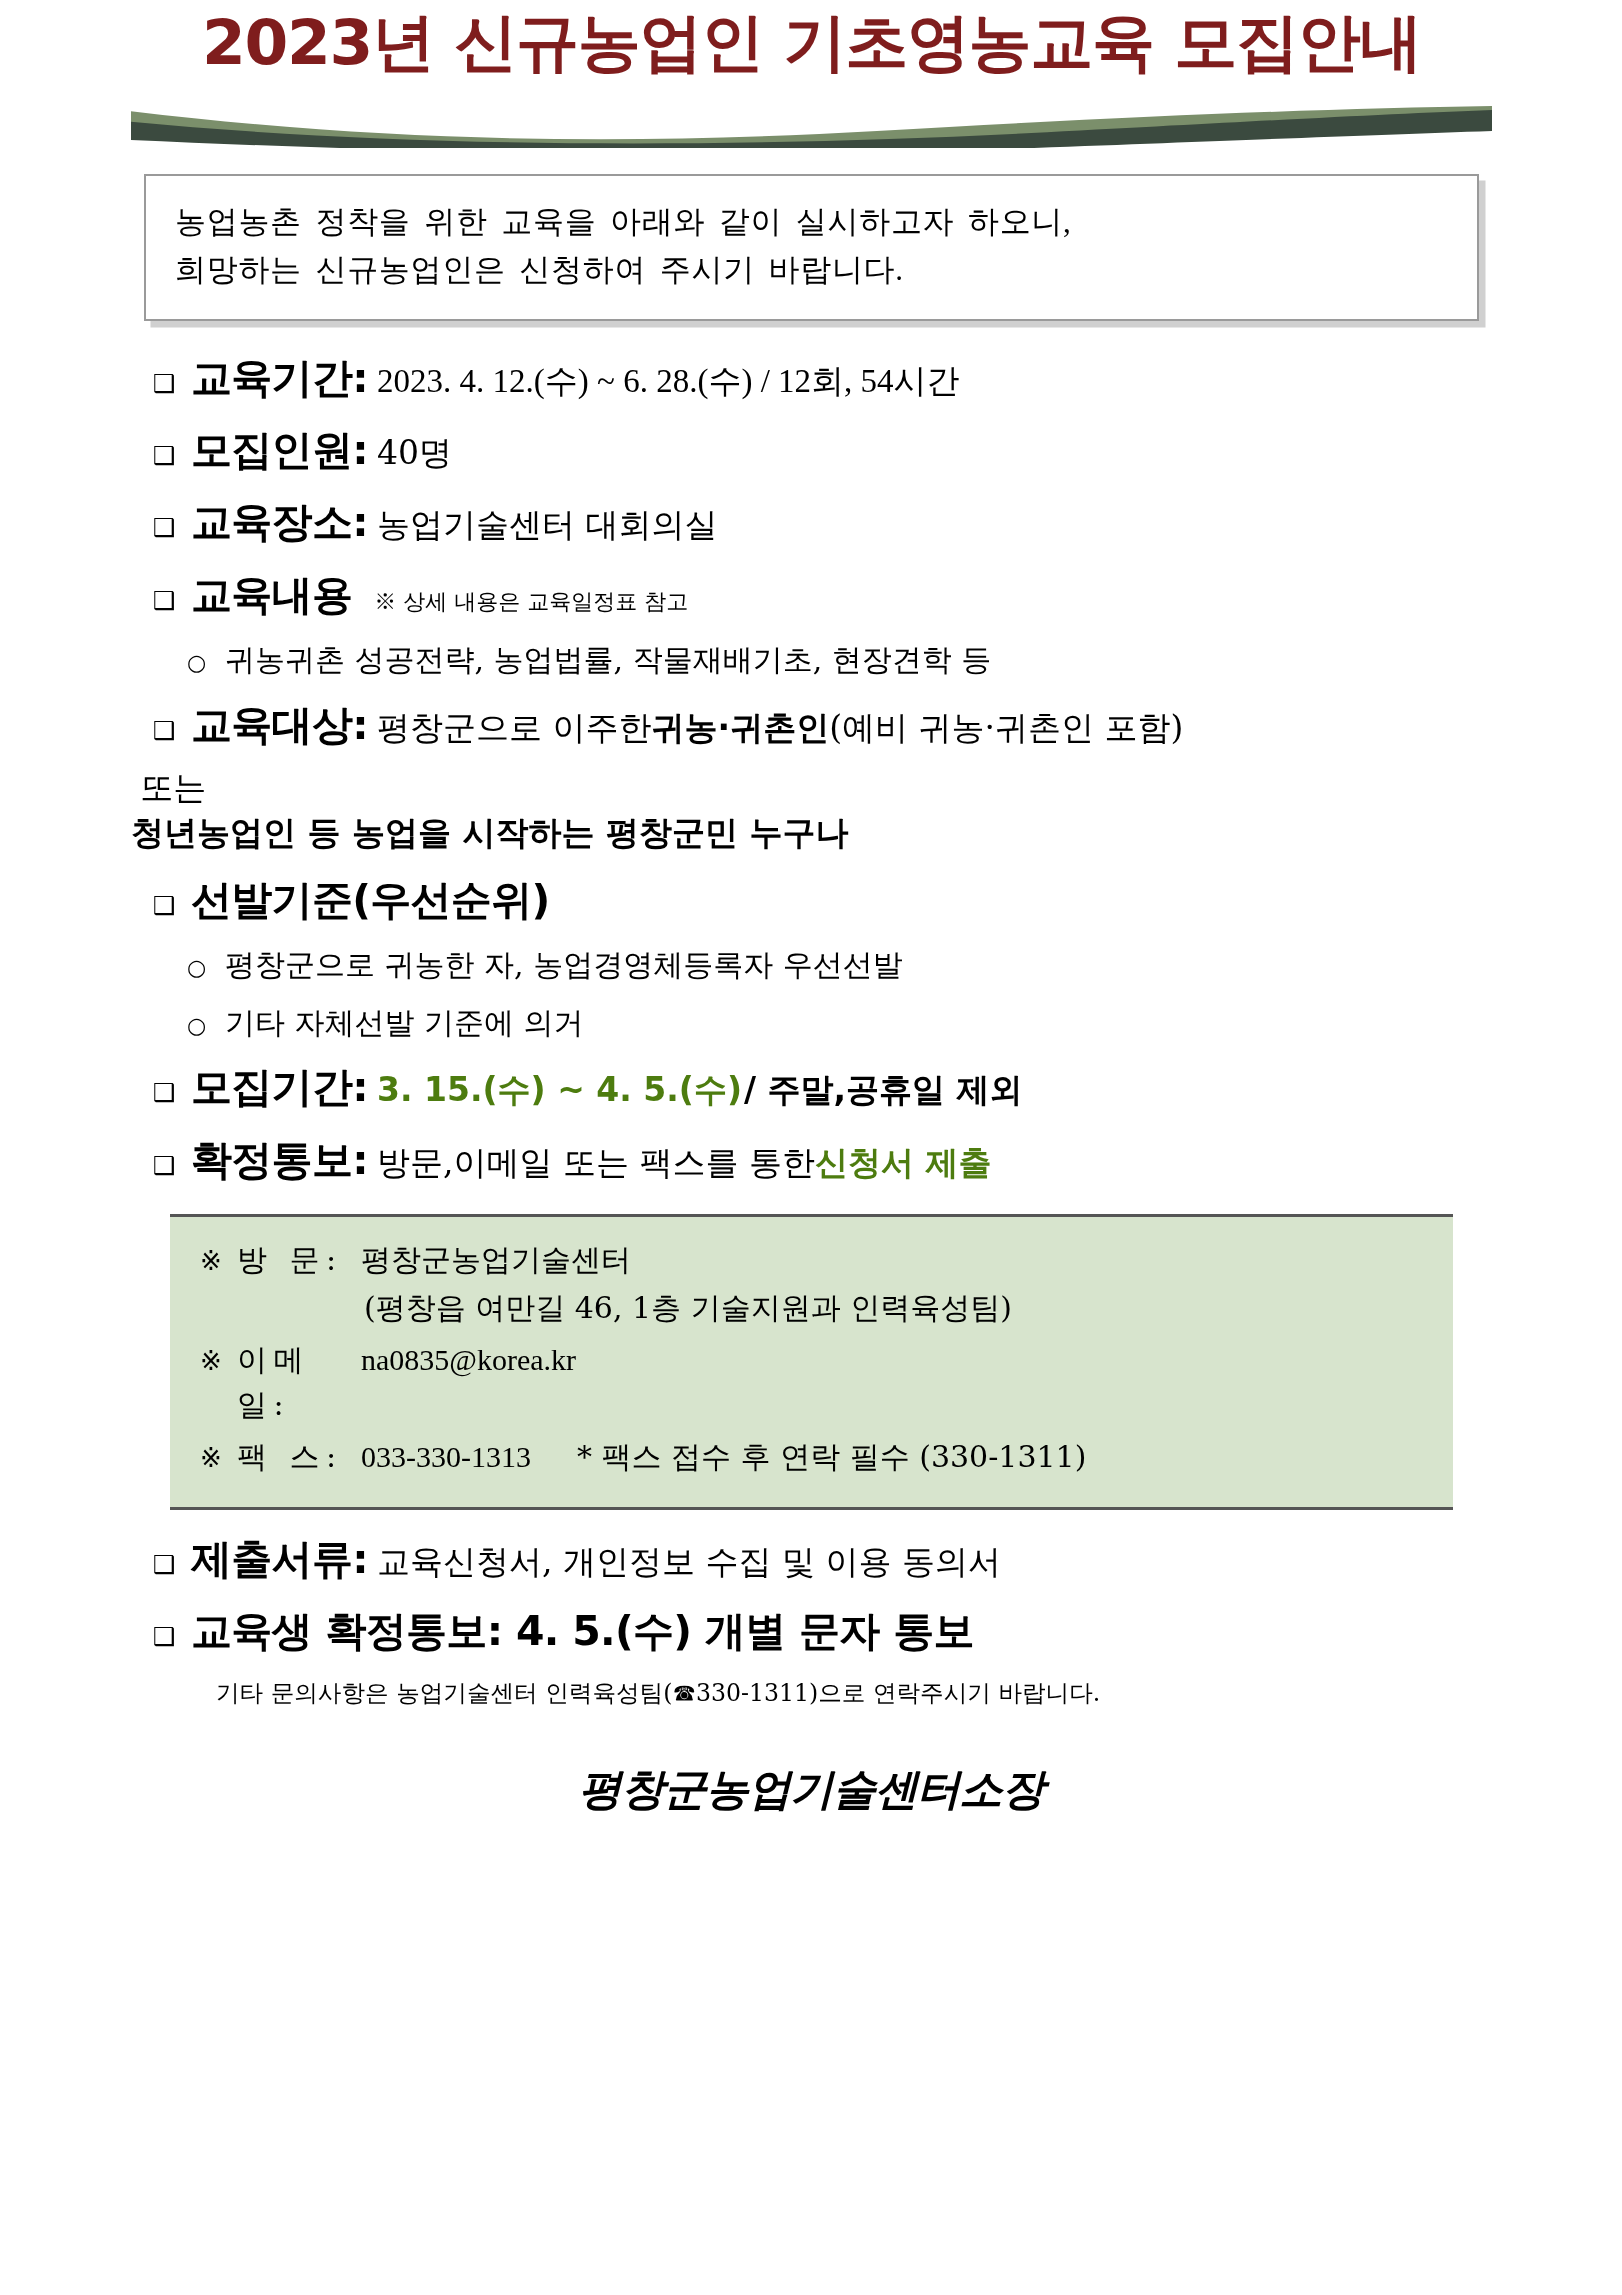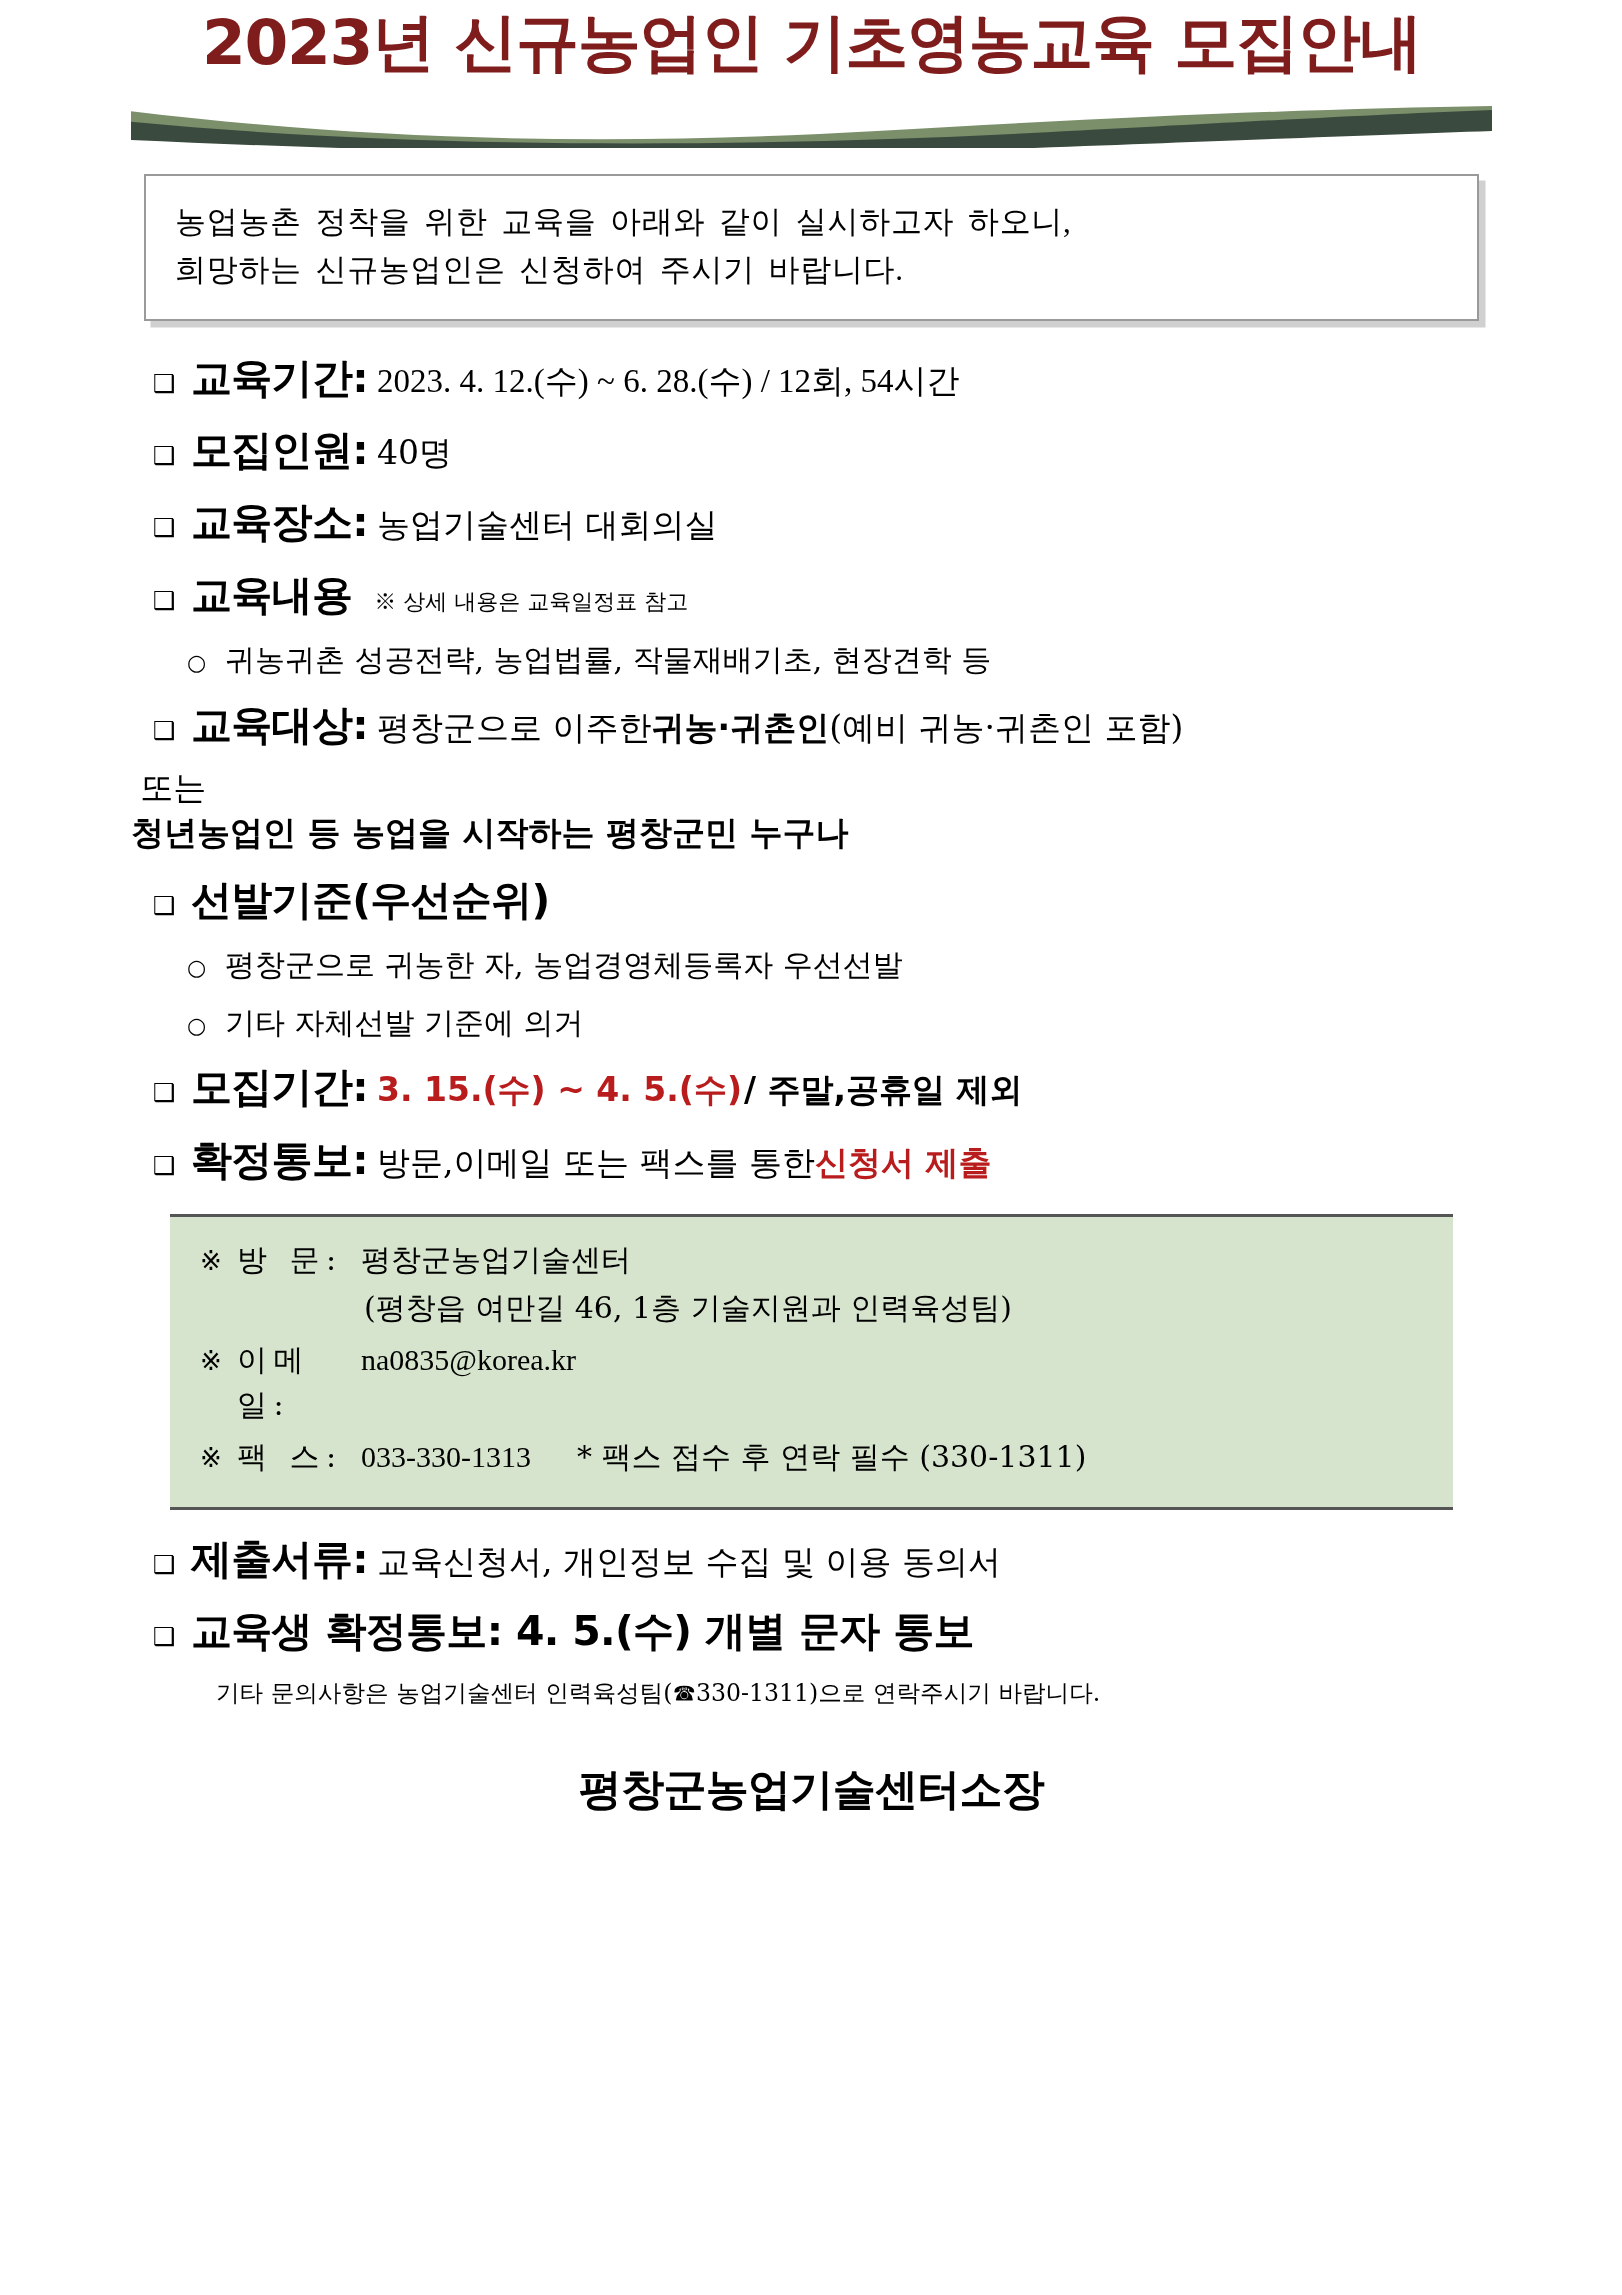--- a/index.html
+++ b/index.html
@@ -105,21 +105,21 @@
     font-family: "DejaVu Serif", serif;
     font-size: 22px;
     margin-left: 22px;
   }
   .sub {
     font-family: "DejaVu Serif", serif;
     font-size: 30px;
     margin-left: 0;
   }
   .blue {
-    color: #b91c1c;
+    color: #4d7c0f;
     font-family: "DejaVu Sans", sans-serif;
     font-weight: bold;
   }
   .strongko {
     font-family: "DejaVu Sans", sans-serif;
     font-weight: bold;
   }
   .cont-line {
     display: flex;
     margin: -3.9px 0 17px 0;
@@ -170,20 +170,21 @@
     margin: 13px 0 0 85px;
     letter-spacing: 0px;
   }
   .signature {
     margin-top: 52px;
     text-align: center;
     font-family: "DejaVu Sans", sans-serif;
     font-weight: bold;
     font-size: 43px;
     letter-spacing: -0.7px;
+    font-style: italic;
   }
 </style>
 </head>
 <body>
 
 <div class="page">
 
   <div class="title">2023년 신규농업인 기초영농교육 모집안내</div>
 
   <div class="swoosh-wrap">

